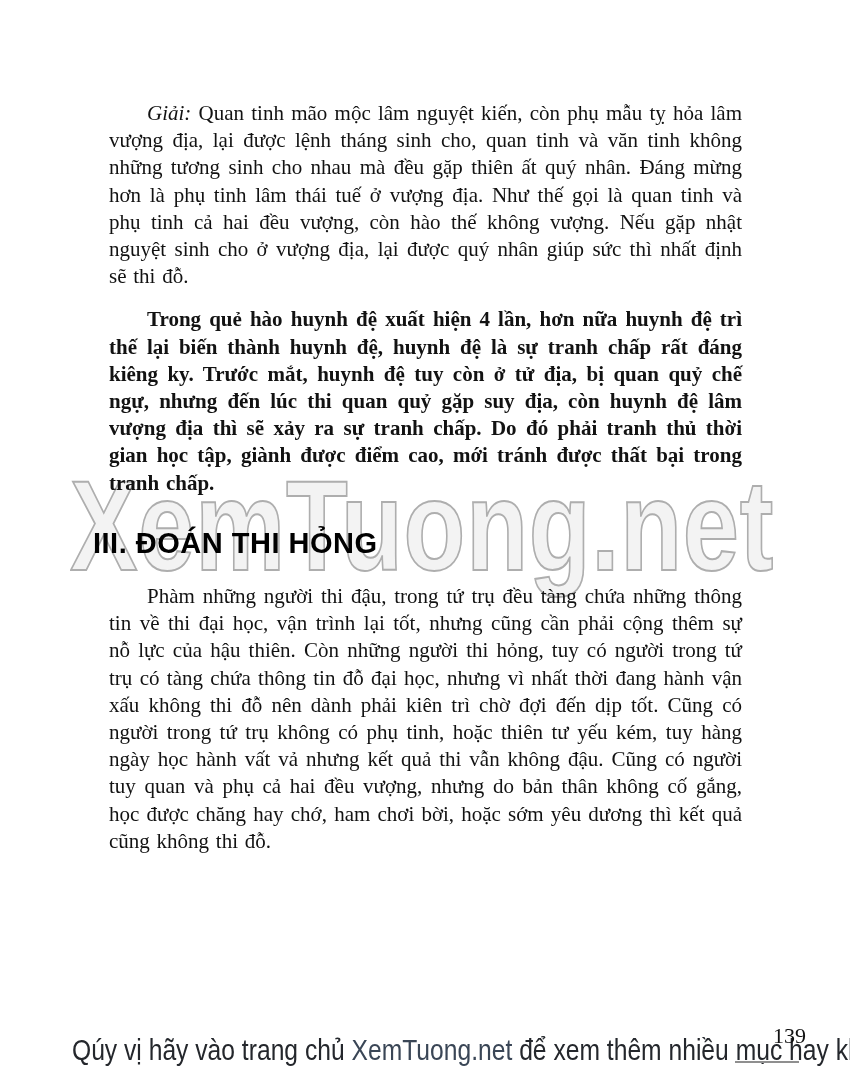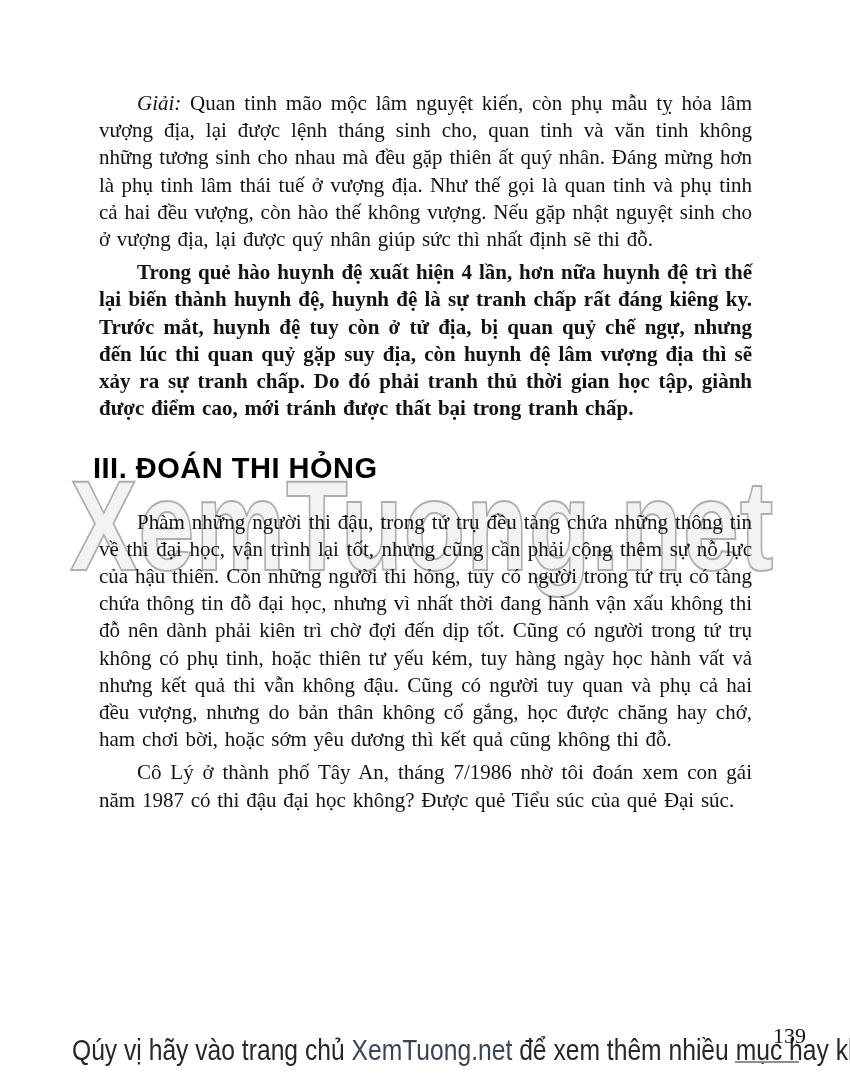--- a/index.html
+++ b/index.html
@@ -18,21 +18,21 @@
     font-size:128px;line-height:1;letter-spacing:1px;white-space:nowrap;
     color:#f3f3f3;-webkit-text-stroke:2px #aeaeae;
     transform:scaleX(0.79);transform-origin:left top;
   }
   
   .content{
     position:absolute;left:93px;top:0;width:665px;padding-top:84px;
     font-size:21px;line-height:27.2px;color:#121212;
     text-align:justify;z-index:1;
   }
-  .content p{margin:6px;text-indent:38px;word-spacing:1.5px;}
+  .content p{margin:16px;text-indent:38px;word-spacing:1.5px;}
   .p2{margin-top:13px;font-weight:bold;}
   .section-heading{
     font-family:"Liberation Sans", sans-serif;font-weight:bold;
     font-size:29px;letter-spacing:0.5px;text-align:left;
     margin:33px 0 26px 0;color:#000;
   }
   .lead-italic{font-style:italic;}
   .lead-bold-italic{font-style:italic;font-weight:bold;}
   .example{margin-top:7px;}
   .p-last{margin-top:7px;}
@@ -67,21 +67,20 @@
 
   <p><span class="lead-italic">Giải:</span> <span>Quan tinh mão mộc lâm nguyệt kiến, còn phụ mẫu tỵ hỏa lâm vượng địa, lại được lệnh tháng sinh cho, quan tinh và văn tinh không những tương sinh cho nhau mà đều gặp thiên ất quý nhân. Đáng mừng hơn là phụ tinh lâm thái tuế ở vượng địa. Như thế gọi là quan tinh và phụ tinh cả hai đều vượng, còn hào thế không vượng. Nếu gặp nhật nguyệt sinh cho ở vượng địa, lại được quý nhân giúp sức thì nhất định sẽ thi đỗ.</span></p>
 
   <p class="p2"><span>Trong quẻ hào huynh đệ xuất hiện 4 lần, hơn nữa huynh đệ trì thế lại biến thành huynh đệ, huynh đệ là sự tranh chấp rất đáng kiêng ky. Trước mắt, huynh đệ tuy còn ở tử địa, bị quan quỷ chế ngự, nhưng đến lúc thi quan quỷ gặp suy địa, còn huynh đệ lâm vượng địa thì sẽ xảy ra sự tranh chấp. Do đó phải tranh thủ thời gian học tập, giành được điểm cao, mới tránh được thất bại trong tranh chấp.</span></p>
 
   <div class="section-heading">III. ĐOÁN THI HỎNG</div>
 
   <p><span>Phàm những người thi đậu, trong tứ trụ đều tàng chứa những thông tin về thi đại học, vận trình lại tốt, nhưng cũng cần phải cộng thêm sự nỗ lực của hậu thiên. Còn những người thi hỏng, tuy có người trong tứ trụ có tàng chứa thông tin đỗ đại học, nhưng vì nhất thời đang hành vận xấu không thi đỗ nên dành phải kiên trì chờ đợi đến dịp tốt. Cũng có người trong tứ trụ không có phụ tinh, hoặc thiên tư yếu kém, tuy hàng ngày học hành vất vả nhưng kết quả thi vẫn không đậu. Cũng có người tuy quan và phụ cả hai đều vượng, nhưng do bản thân không cố gắng, học được chăng hay chớ, ham chơi bời, hoặc sớm yêu dương thì kết quả cũng không thi đỗ.</span></p>
 
 
-  <p class="p-last"><span>Cô Lý ở thành phố Tây An, tháng 7/1986 nhờ tôi đoán xem con gái năm 1987 có thi đậu đại học không? Được quẻ Tiểu súc của quẻ Đại súc.</span></p>
 
 </div>
 
 <div class="pagenum">139</div>
 <div class="pagenum-rule"></div>
 
 <div class="footer-wrap">
   <div class="footer"><span>Qúy vị hãy vào trang chủ</span> <span class="brand">XemTuong.net</span> <span>để xem thêm nhiều mục hay khác</span></div>
 </div>
 

